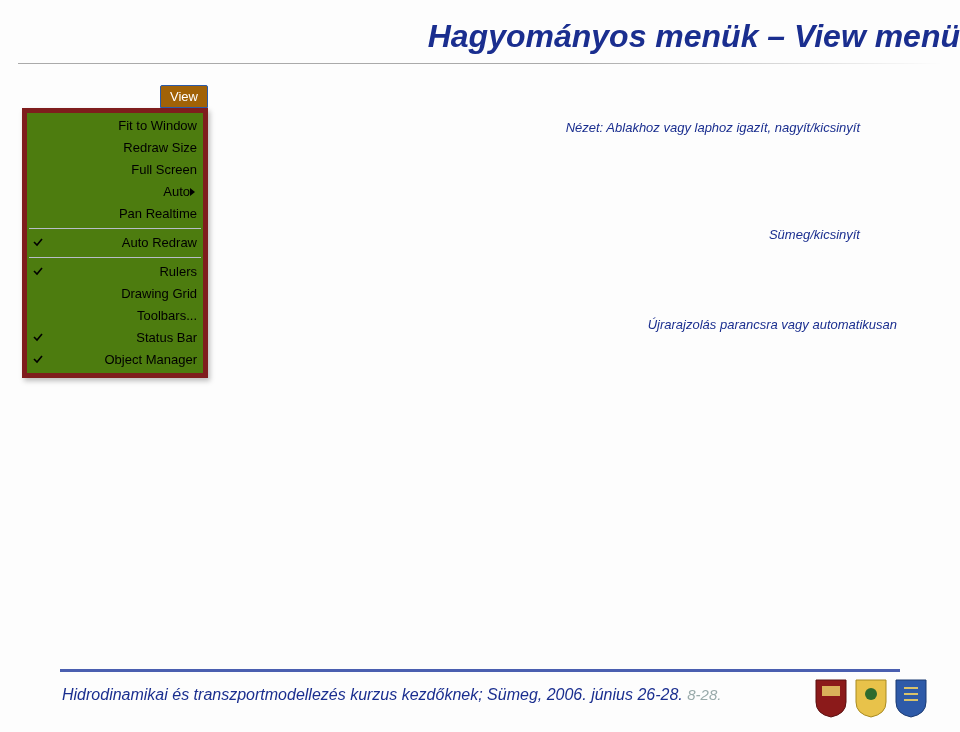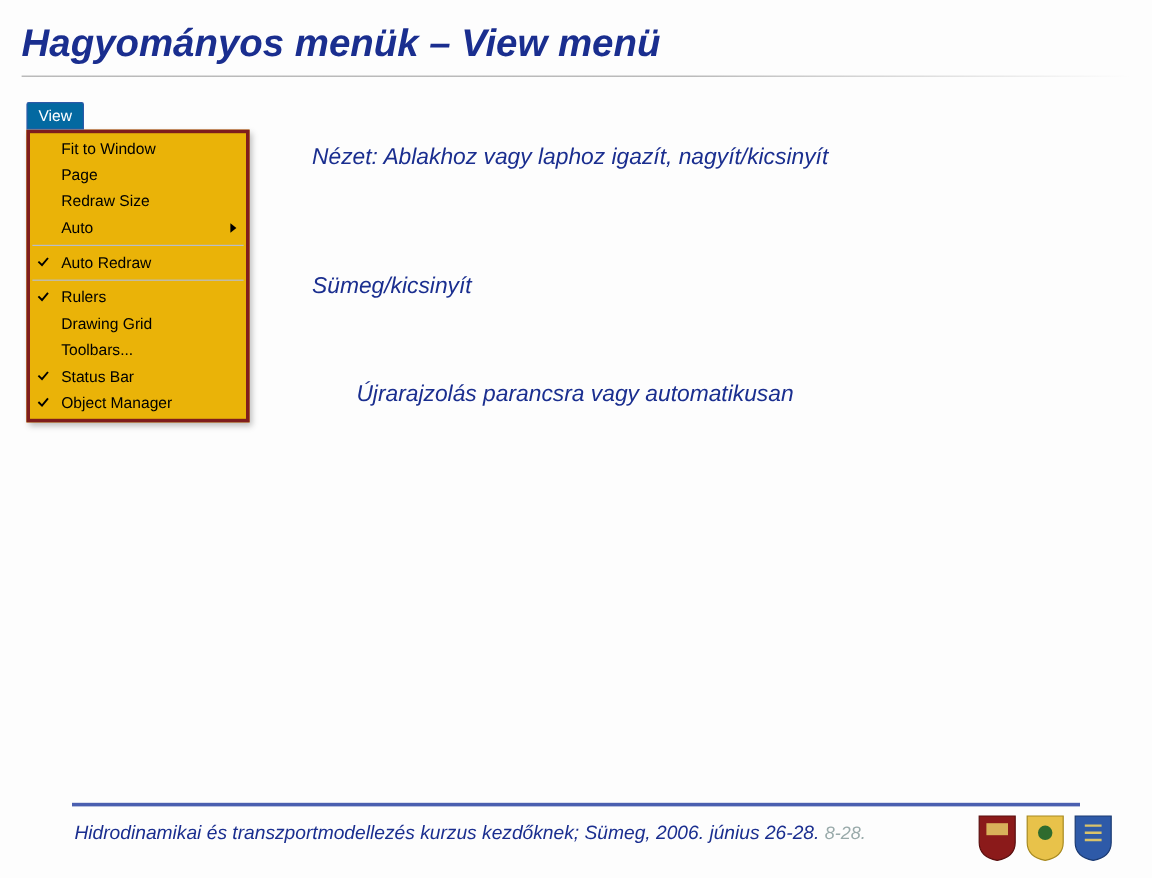--- a/index.html
+++ b/index.html
@@ -12,20 +12,21 @@
       height: 732px;
       font-family: Verdana, Arial, sans-serif;
       background: #fdfdfd;
       position: relative;
       overflow: hidden;
     }
     .slide {
       width: 100%;
       height: 100%;
       position: relative;
+      text-align: right;
     }
     .title {
       font-size: 32px;
       font-style: italic;
       font-weight: bold;
       color: #1a2e8f;
       padding: 18px 0 0 18px;
     }
     .title-underline {
       margin: 8px 18px 0 18px;
@@ -42,30 +43,30 @@
 
     
     .menu-capture {
       width: 186px;
       font-family: Tahoma, Verdana, sans-serif;
       font-size: 13px;
       color: #000;
     }
     .menu-tab {
       display: inline-block;
-      background: #0369a1;
+      background: #a16207;
       color: #fff;
       padding: 3px 9px;
       font-size: 13px;
       border: 1px solid #2b5aa8;
       border-radius: 2px 2px 0 0;
     }
     .menu-dropdown {
-      background: #eab308;
-      border: 3px solid #7f1d1d;
+      background: #4d7c0f;
+      border: 5px solid #7f1d1d;
       box-shadow: 2px 3px 5px rgba(0,0,0,0.25);
       padding: 2px 0;
     }
     .menu-iconcol {
       display: inline-block;
       width: 22px;
       text-align: center;
       vertical-align: middle;
     }
     .menu-item {
@@ -100,21 +101,21 @@
       border-bottom: 4px solid transparent;
       border-left: 5px solid #000;
       margin-right: 2px;
     }
 
     
     .annotations {
       font-family: Verdana, sans-serif;
       font-style: italic;
       color: #1a2e8f;
-      font-size: 19px;
+      font-size: 13px;
       line-height: 1.3;
     }
     .anno {
       position: absolute;
     }
     .anno-1 { top: 120px; left: 260px; width: 600px; }
     .anno-2 { top: 227px; left: 260px; width: 600px; }
     .anno-3 { top: 317px; left: 260px; width: 600px; margin-left: 37px; }
     .anno-4 { top: 418px; left: 260px; width: 600px; }
 
@@ -166,30 +167,34 @@
     <div class="menu-capture">
       <span class="menu-tab">View</span>
       <div class="menu-dropdown">
 
         <div class="menu-item">
           <span class="menu-iconcol"></span>
           <span class="label">Fit to Window</span>
         </div>
         <div class="menu-item">
           <span class="menu-iconcol"></span>
-          <span class="label">Page</span>
-        </div>
-        <div class="menu-item">
-          <span class="menu-iconcol"></span>
           <span class="label">Redraw Size</span>
+        </div>
+        <div class="menu-item">
+          <span class="menu-iconcol"></span>
+          <span class="label">Full Screen</span>
         </div>
         <div class="menu-item">
           <span class="menu-iconcol"></span>
           <span class="label">Auto</span>
           <span class="arrow-icon"></span>
+        </div>
+        <div class="menu-item">
+          <span class="menu-iconcol"></span>
+          <span class="label">Pan Realtime</span>
         </div>
 
         <div class="menu-sep"></div>
 
         <div class="menu-item">
           <span class="menu-iconcol check-icon">
             <svg viewBox="0 0 10 10">
                 <path d="M1 5 L4 8 L9 2" stroke="#000" stroke-width="1.6" fill="none"></path>
               </svg>
           </span>

